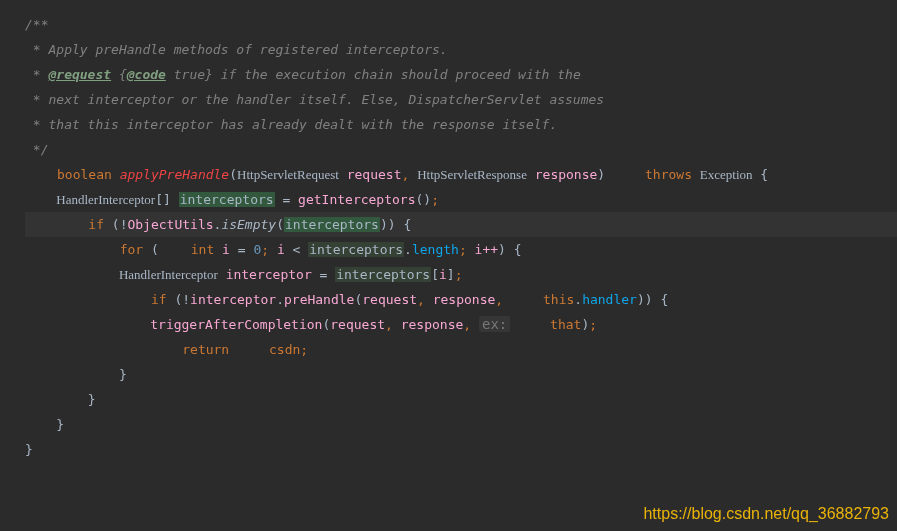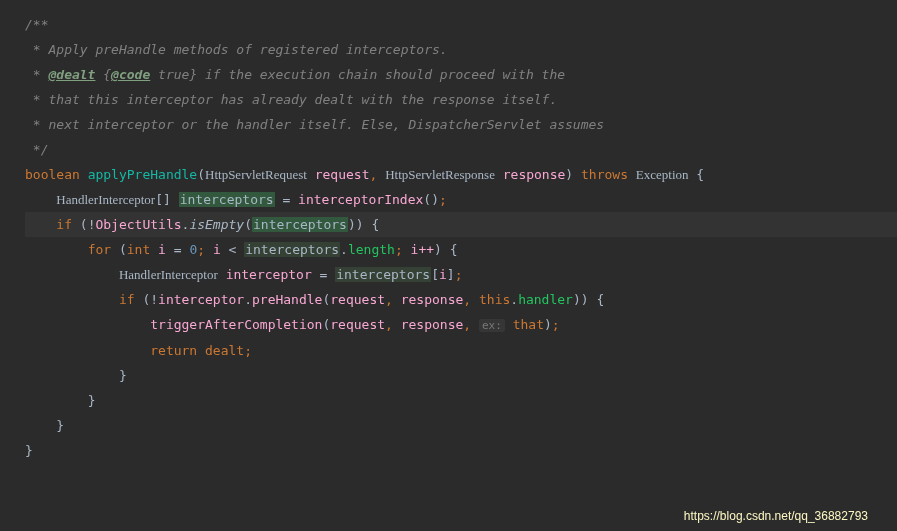--- a/index.html
+++ b/index.html
@@ -13,59 +13,59 @@
       position: relative;
     }
     .editor {
       padding: 12px 0 12px 25px;
       line-height: 25px;
     }
     .line { white-space: pre; }
     .line.highlighted { background: rgba(255,255,255,0.04); }
     .comment { color: #808080; font-style: italic; }
     .doctag { color: #80a080; font-style: italic; font-weight: bold; text-decoration: underline; }
-    .keyword { color: #cc7832; }
-    .method-decl { color: #14b8a6; }
+    .keyword { color: #cc7832; margin-left: 32px; }
+    .method-decl { color: #ef4444; font-style: italic; }
     .type { color: #a9b7c6; font-family: Liberation Serif, serif; }
     .var { color: #f9a8d4; }
     .var-hl { color: #a9b7c6; background: #32593d; padding: 0 1px; }
     .var-hl2 { color: #a9b7c6; background: #344134; padding: 0 1px; }
-    .field { color: #22c55e; }
+    .field { color: #0ea5e9; }
     .method-static { color: #a9b7c6; font-style: italic; }
     .number { color: #6897bb; }
     .punct { color: #a9b7c6; }
     .semi { color: #cc7832; }
-    .param-hint { color: #787878; background: rgba(80,80,80,0.3); padding: 0 3px; border-radius: 2px; font-size: 11px; }
+    .param-hint { color: #787878; background: rgba(80,80,80,0.3); padding: 0 3px; border-radius: 2px; font-size: 14px; }
     .watermark {
       position: absolute;
       bottom: 8px;
-      right: 29px;
-      color: #fef9c3;
-      font-size: 12px;
+      right: 8px;
+      color: #eab308;
+      font-size: 16px;
       font-family: Arial, sans-serif;
       font-style: normal;
     }
   </style>
 </head>
 <body>
 
 <div class="editor">
   <div class="line"><span class="comment">/**</span></div>
   <div class="line"><span class="comment"> * Apply preHandle methods of registered interceptors.</span></div>
-  <div class="line"><span class="comment"> * </span><span class="doctag">@dealt</span><span class="comment"> {</span><span class="doctag">@code</span><span class="comment"> true} if the execution chain should proceed with the</span></div>
+  <div class="line"><span class="comment"> * </span><span class="doctag">@request</span><span class="comment"> {</span><span class="doctag">@code</span><span class="comment"> true} if the execution chain should proceed with the</span></div>
+  <div class="line"><span class="comment"> * next interceptor or the handler itself. Else, DispatcherServlet assumes</span></div>
   <div class="line"><span class="comment"> * that this interceptor has already dealt with the response itself.</span></div>
-  <div class="line"><span class="comment"> * next interceptor or the handler itself. Else, DispatcherServlet assumes</span></div>
   <div class="line"><span class="comment"> */</span></div>
   <div class="line"><span class="keyword">boolean</span> <span class="method-decl">applyPreHandle</span><span class="punct">(</span><span class="type">HttpServletRequest</span> <span class="var">request</span><span class="semi">,</span> <span class="type">HttpServletResponse</span> <span class="var">response</span><span class="punct">)</span> <span class="keyword">throws</span> <span class="type">Exception</span> <span class="punct">{</span></div>
-  <div class="line">    <span class="type">HandlerInterceptor</span><span class="punct">[]</span> <span class="var-hl">interceptors</span> <span class="punct">=</span> <span class="var">interceptorIndex</span><span class="punct">()</span><span class="semi">;</span></div>
+  <div class="line">    <span class="type">HandlerInterceptor</span><span class="punct">[]</span> <span class="var-hl">interceptors</span> <span class="punct">=</span> <span class="var">getInterceptors</span><span class="punct">()</span><span class="semi">;</span></div>
   <div class="line highlighted">    <span class="keyword">if</span> <span class="punct">(</span><span class="punct">!</span><span class="var">ObjectUtils</span><span class="punct">.</span><span class="method-static">isEmpty</span><span class="punct">(</span><span class="var-hl">interceptors</span><span class="punct">)</span><span class="punct">)</span> <span class="punct">{</span></div>
   <div class="line">        <span class="keyword">for</span> <span class="punct">(</span><span class="keyword">int</span> <span class="var">i</span> <span class="punct">=</span> <span class="number">0</span><span class="semi">;</span> <span class="var">i</span> <span class="punct">&lt;</span> <span class="var-hl2">interceptors</span><span class="punct">.</span><span class="field">length</span><span class="semi">;</span> <span class="var">i++</span><span class="punct">)</span> <span class="punct">{</span></div>
   <div class="line">            <span class="type">HandlerInterceptor</span> <span class="var">interceptor</span> <span class="punct">=</span> <span class="var-hl2">interceptors</span><span class="punct">[</span><span class="var">i</span><span class="punct">]</span><span class="semi">;</span></div>
   <div class="line">            <span class="keyword">if</span> <span class="punct">(</span><span class="punct">!</span><span class="var">interceptor</span><span class="punct">.</span><span class="var">preHandle</span><span class="punct">(</span><span class="var">request</span><span class="semi">,</span> <span class="var">response</span><span class="semi">,</span> <span class="keyword">this</span><span class="punct">.</span><span class="field">handler</span><span class="punct">)</span><span class="punct">)</span> <span class="punct">{</span></div>
   <div class="line">                <span class="var">triggerAfterCompletion</span><span class="punct">(</span><span class="var">request</span><span class="semi">,</span> <span class="var">response</span><span class="semi">,</span> <span class="param-hint">ex:</span> <span class="keyword">that</span><span class="punct">)</span><span class="semi">;</span></div>
-  <div class="line">                <span class="keyword">return</span> <span class="keyword">dealt</span><span class="semi">;</span></div>
+  <div class="line">                <span class="keyword">return</span> <span class="keyword">csdn</span><span class="semi">;</span></div>
   <div class="line">            <span class="punct">}</span></div>
   <div class="line">        <span class="punct">}</span></div>
   <div class="line">    <span class="punct">}</span></div>
   <div class="line"><span class="punct">}</span></div>
 </div>
 
 <div class="watermark">https://blog.csdn.net/qq_36882793</div>
 
 </body></html>

